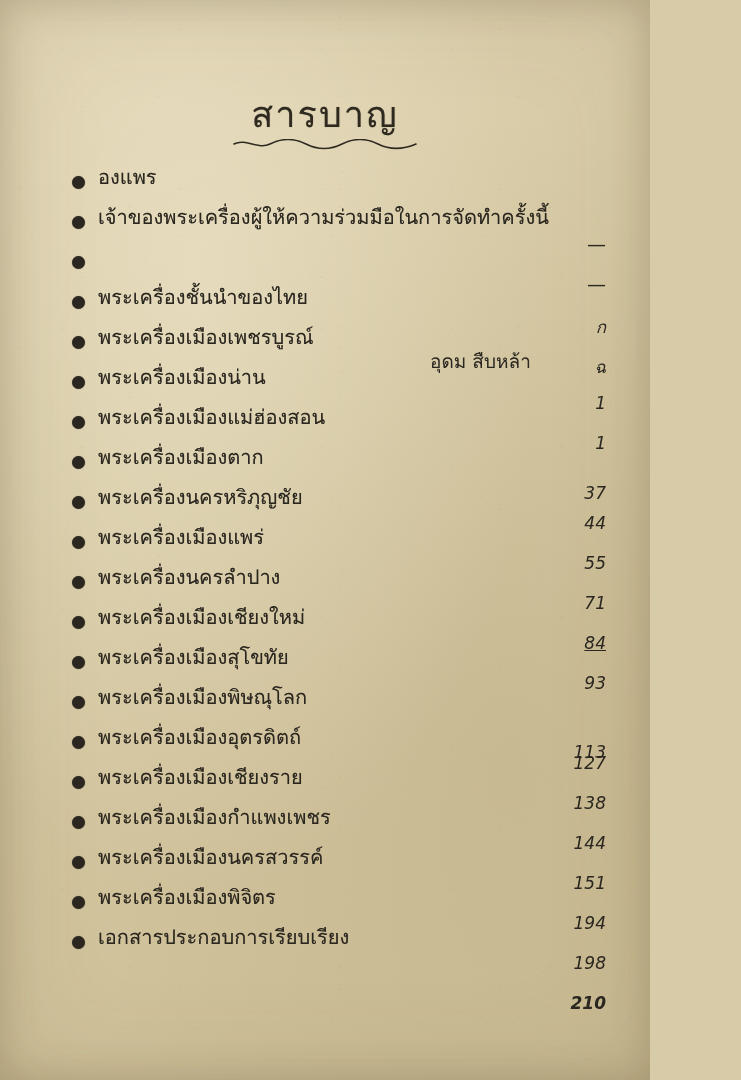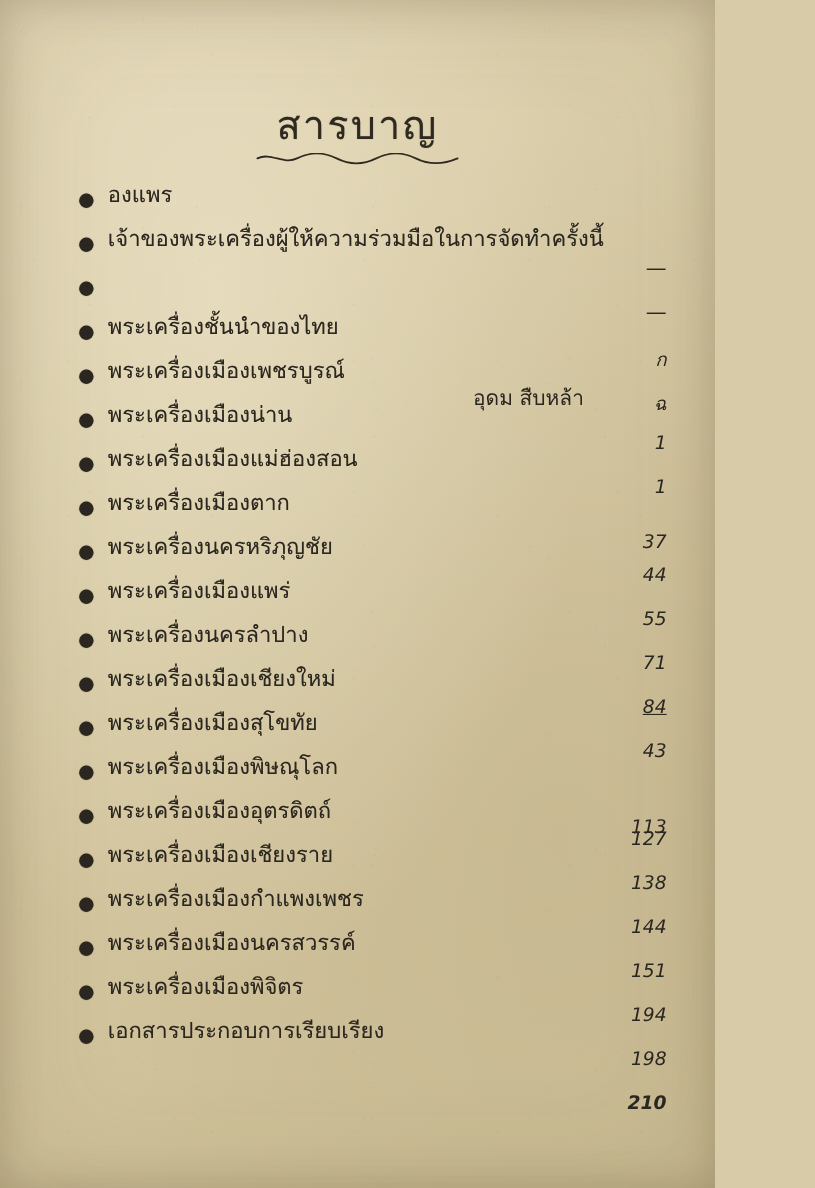--- a/index.html
+++ b/index.html
@@ -200,21 +200,21 @@
           <span class="page-num" style="top: 26px; margin-left: 48px;">71</span>
         </li>
         <li class="toc-row">
           <span class="bullet"></span>
           <span class="entry-title">พระเครื่องเมืองเชียงใหม่</span>
           <span class="page-num" style="top: 26px; text-decoration: underline;">84</span>
         </li>
         <li class="toc-row">
           <span class="bullet"></span>
           <span class="entry-title">พระเครื่องเมืองสุโขทัย</span>
-          <span class="page-num" style="top: 26px;">43</span>
+          <span class="page-num" style="top: 26px;">93</span>
         </li>
         <li class="toc-row">
           <span class="bullet"></span>
           <span class="entry-title">พระเครื่องเมืองพิษณุโลก</span>
           <span class="page-num" style="top: 26px; margin-top: 29px;">113</span>
         </li>
         <li class="toc-row">
           <span class="bullet"></span>
           <span class="entry-title">พระเครื่องเมืองอุตรดิตถ์</span>
           <span class="page-num" style="top: 26px;">127</span>

